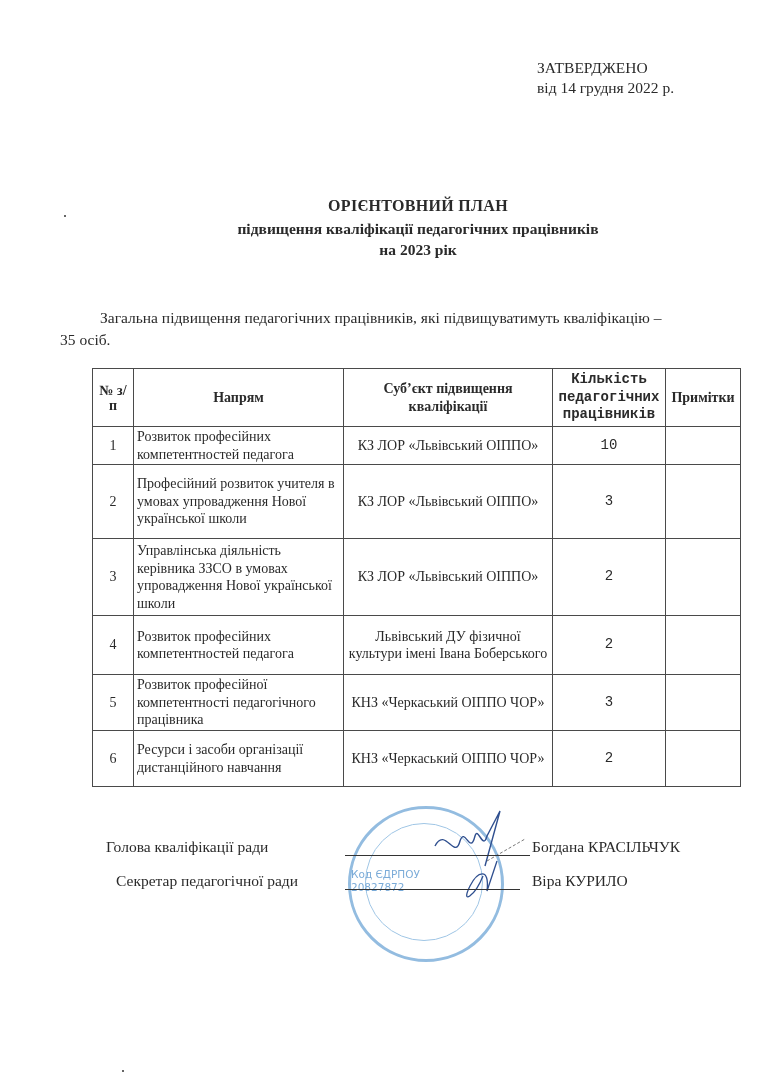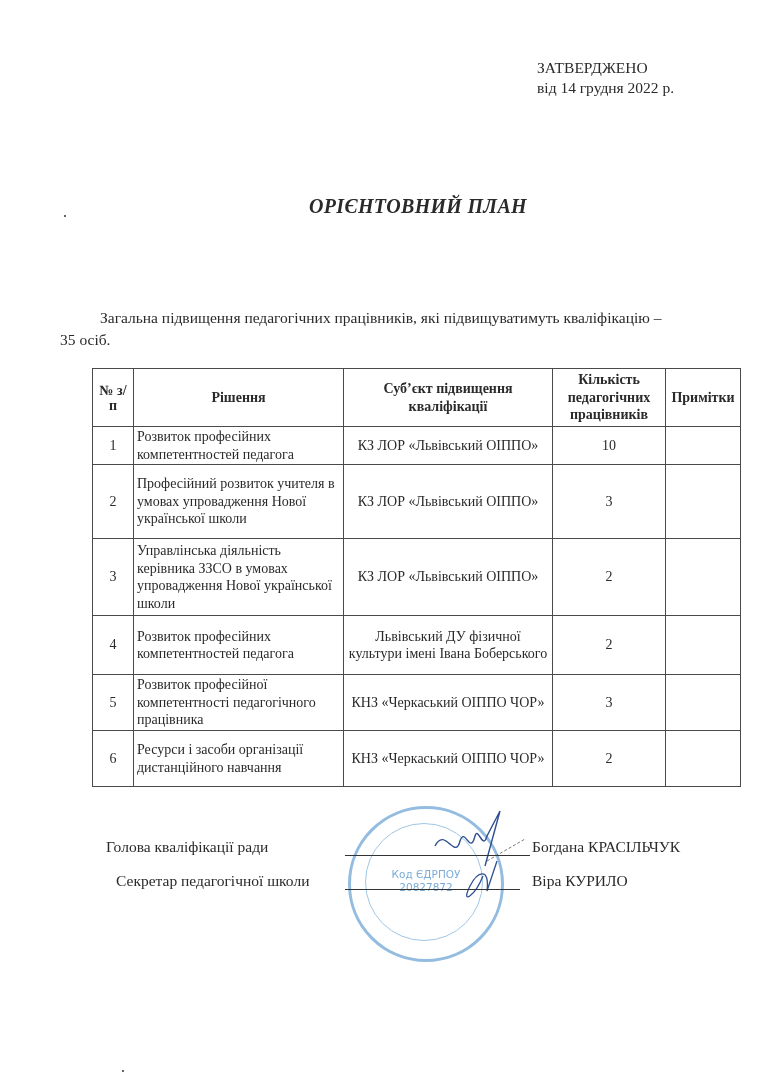--- a/index.html
+++ b/index.html
@@ -8,37 +8,37 @@
     font-family: "Liberation Serif", "DejaVu Serif", serif; color: #2a2a2a;
   }
   .approval { position: absolute; left: 528px; top: 58px; font-size: 15.5px; line-height: 20px; }
   .approval div { white-space: nowrap; }
   .approval .a1 { padding-left: 9px; }
   .approval .a2 { padding-left: 9px; }
   .approval .a3 { padding-left: 9px; }
   .approval .a4 { padding-left: 0; }
 
   .title-block { position: absolute; left: 0; width: 784px; top: 194px; text-align: center; }
-  .title-main { font-size: 20px; font-weight: bold; letter-spacing: 0.3px; line-height: 24px; margin-left: 52px; font-style: italic; }
+  .title-main { font-size: 16px; font-weight: bold; letter-spacing: 0.3px; line-height: 24px; margin-left: 52px; }
   .title-sub { font-size: 15.5px; font-weight: bold; line-height: 21px; margin-left: 52px; }
 
   .intro { position: absolute; left: 90px; top: 307px; width: 660px; font-size: 15.5px; line-height: 22px; }
   .intro .first { text-indent: 10px; display: block; }
   .intro .second { position: absolute; left: -30px; top: 22px; white-space: nowrap; }
 
   table.plan {
     position: absolute; left: 92px; top: 368px; border-collapse: collapse;
     font-size: 14px; line-height: 17.5px;
   }
   table.plan td, table.plan th { border: 1px solid #4a4a4a; padding: 0 3px; vertical-align: middle; }
   table.plan th { font-weight: bold; text-align: center; font-size: 14px; }
   .c-num { width: 34px; text-align: center; }
   .c-dir { width: 203px; text-align: left; }
   .c-subj { width: 202px; text-align: center; }
-  .c-cnt { width: 106px; text-align: center; }
+  .c-cnt { width: 106px; text-align: center; font-family: Liberation Mono, monospace; }
   .c-note { width: 68px; }
   th.c-num { font-size: 12px; line-height: 15px; }
   tr.h { height: 58px; }
   tr.r1 { height: 38px; }
   tr.r2 { height: 74px; }
   tr.r3 { height: 77px; }
   tr.r4 { height: 59px; }
   tr.r5 { height: 56px; }
   tr.r6 { height: 56px; }
   td.c-num { font-size: 14px; }
@@ -49,49 +49,51 @@
   .sign-name { position: absolute; }
 
   .stamp {
     position: absolute; left: 348px; top: 806px; width: 150px; height: 150px;
     border-radius: 50%; border: 3px solid #6fa6d6; opacity: 0.75;
   }
   .stamp-inner {
     position: absolute; left: 14px; top: 14px; width: 116px; height: 116px; border-radius: 50%;
     border: 1.5px solid #7fb2dc;
   }
-  .stamp-text { position: absolute; left: 0; width: 100%; text-align: center; color: #4e8fcb;
+  .stamp-text { position: absolute; left: 0; width: 100%; color: #4e8fcb;
     font-family: "DejaVu Sans", sans-serif; font-size: 10.5px; line-height: 13px; top: 59px; }
   .signature { position: absolute; left: 415px; top: 806px; width: 110px; height: 110px; }
   .speck { position: absolute; width: 2px; height: 2px; background: #333; border-radius: 1px; }
 </style>
 </head>
 <body>
 
 <div class="approval">
   <div class="a1">ЗАТВЕРДЖЕНО</div>
   <div class="a3">від 14 грудня 2022 р.</div>
 </div>
 
 <span class="speck" style="left:64px;top:215px;"></span>
 
 <div class="title-block">
   <div class="title-main">ОРІЄНТОВНИЙ ПЛАН</div>
+  <div class="title-sub">підвищення кваліфікації педагогічних працівників</div>
+  <div class="title-sub">на 2023 рік</div>
 </div>
 
 <div class="intro">
   <span class="first">Загальна підвищення педагогічних працівників, які підвищуватимуть кваліфікацію –</span>
   <span class="second">35 осіб.</span>
 </div>
 
 <table class="plan">
   <tbody>
       <tr class="h">
     <th class="c-num">№ з/п</th>
-    <th class="c-dir" style="text-align:center">Рішення</th>
+    <th class="c-dir" style="text-align:center">Напрям</th>
     <th class="c-subj">Суб’єкт підвищення кваліфікації</th>
     <th class="c-cnt">Кількість педагогічних працівників</th>
     <th class="c-note">Примітки</th>
   </tr>
   <tr class="r1">
     <td class="c-num">1</td>
     <td class="c-dir">Розвиток професійних компетентностей педагога</td>
     <td class="c-subj">КЗ ЛОР «Львівський ОІППО»</td>
     <td class="c-cnt">10</td>
     <td class="c-note"></td>
@@ -146,18 +148,18 @@
   <path d="M20 40 C 30 20, 40 55, 45 35 C 50 20, 55 50, 60 30 C 63 20, 68 45, 72 30 L 85 5 L 70 60" fill="none" stroke="#2f4f8f" stroke-width="1.4"></path>
   <path d="M68 70 C 60 90, 45 100, 55 80 C 62 66, 75 60, 72 85 L 82 55" fill="none" stroke="#2f4f8f" stroke-width="1.3"></path>
   <path d="M72 55 L 110 33" fill="none" stroke="#555" stroke-width="0.8" stroke-dasharray="3,2"></path>
 </svg>
 
 <div class="signs">
   <div class="sign-role" style="left:106px; top:8px;">Голова кваліфікації ради</div>
   <div class="sign-line" style="left:345px; top:25px; width:185px;"></div>
   <div class="sign-name" style="left:532px; top:8px;">Богдана КРАСІЛЬЧУК</div>
 
-  <div class="sign-role" style="left:116px; top:42px;">Секретар педагогічної школи</div>
+  <div class="sign-role" style="left:116px; top:42px;">Секретар педагогічної ради</div>
   <div class="sign-line" style="left:345px; top:59px; width:175px;"></div>
   <div class="sign-name" style="left:532px; top:42px;">Віра КУРИЛО</div>
 </div>
 
 <span class="speck" style="left:122px;top:1070px;"></span>
 
 </body></html>

